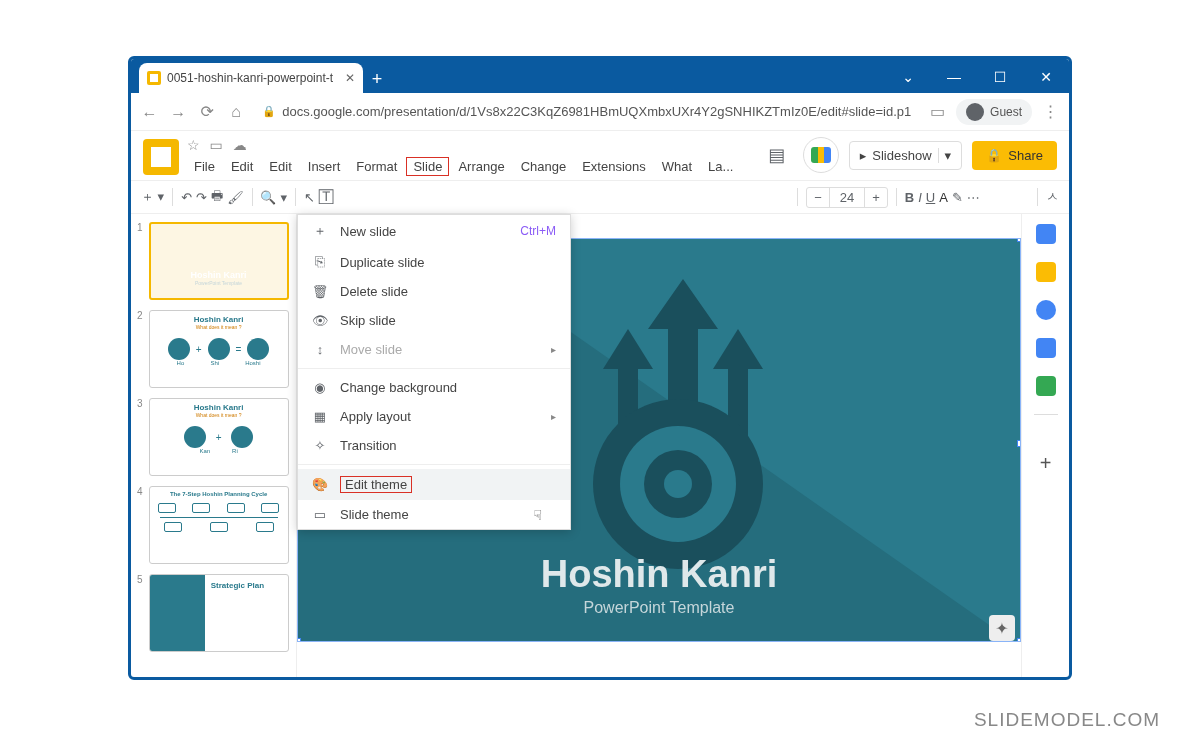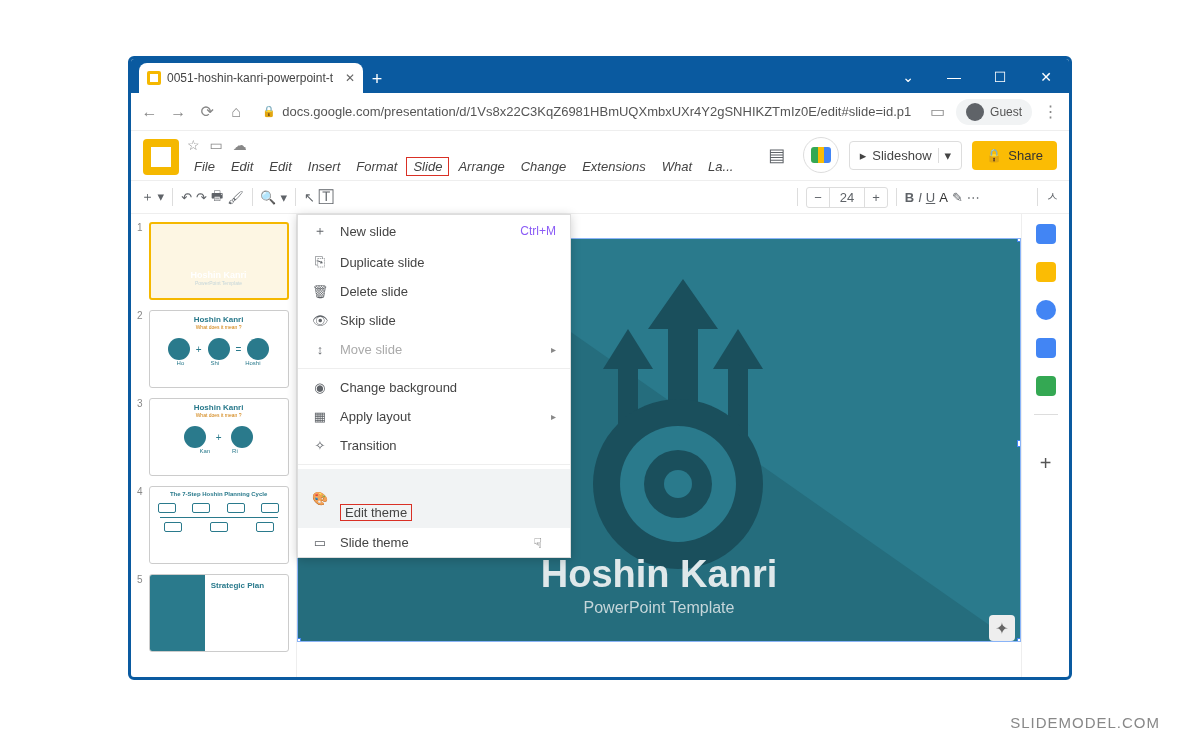--- a/index.html
+++ b/index.html
@@ -19,21 +19,21 @@
 .lock { color:#777; font-size:11px; }
 .guestpill { display:flex; align-items:center; gap:6px; background:#f1f3f4; border-radius:16px; padding:4px 10px; font-size:12px; color:#555; }
 .guestpill .avatar { width:18px; height:18px; background:#5f6368; border-radius:50%; }
 .appheader { display:flex; align-items:flex-start; padding:6px 12px 0 12px; gap:8px; }
 .applogo { width:36px; height:36px; background:#f5b800; border-radius:4px; margin-top:2px; position:relative; }
 .applogo::after { content:''; position:absolute; left:8px; top:8px; width:20px; height:20px; background:#fff; }
 .titlearea { flex:1; }
 .doctitle { font-size:17px; color:#444; display:flex; align-items:center; gap:10px; }
 .titleicons { display:flex; gap:10px; color:#888; font-size:14px; }
 .menubar { display:flex; gap:2px; font-size:13px; color:#444; margin-top:4px; }
-.menubar span { padding:2px 7px;font-style:italic; }
+.menubar span { padding:2px 7px; }
 .menubar .hl { border:1px solid #d93025; padding:1px 6px; }
 .rightbuttons { display:flex; align-items:center; gap:10px; }
 .iconbtn { width:32px; height:32px; display:flex; align-items:center; justify-content:center; color:#5f6368; font-size:18px; border-radius:4px; }
 .meetbtn { width:36px; height:36px; border-radius:50%; border:1px solid #ddd; display:flex; align-items:center; justify-content:center; }
 .meetcolors { width:20px; height:16px; background:linear-gradient(90deg,#34a853 33%,#fbbc04 33% 66%,#4285f4 66%); border-radius:3px; }
 .slideshowbtn { display:flex; align-items:center; gap:6px; border:1px solid #ddd; padding:6px 10px; border-radius:4px; font-size:13px; color:#444; }
 .sharebtn { background:#fbbc04; padding:7px 14px; border-radius:4px; font-size:13px; color:#333; display:flex; align-items:center; gap:6px; }
 .toolbar { height:34px; border-top:1px solid #eee; border-bottom:1px solid #eee; display:flex; align-items:center; padding:0 10px; gap:4px; color:#5f6368; font-size:13px; margin-top:4px; }
 .toolbar .sep { width:1px; height:18px; background:#ddd; margin:0 4px; }
 .fontsize { display:flex; align-items:center; gap:0; border:1px solid #ddd; border-radius:3px; }
@@ -49,34 +49,34 @@
 .thumb .sm { font-size:5px; color:#ce7a00; }
 .canvas { flex:1; position:relative; background:#fff; }
 .menu { position:absolute; left:0; top:0; width:274px; background:#fff; border:1px solid #ddd; box-shadow:0 2px 10px rgba(0,0,0,.2); z-index:10; }
 .menuitem { display:flex; align-items:center; gap:12px; padding:7px 14px; font-size:13px; color:#444; }
 .menuitem.disabled { color:#aaa; }
 .menuitem .micon { width:16px; text-align:center; color:#5f6368; }
 .menuitem .shortcut { margin-left:auto; font-size:12px; color:#8b5cf6; }
 .menuitem .arrow { margin-left:auto; color:#888; font-size:10px; }
 .menusep { height:1px; background:#eee; margin:4px 0; }
 .menuitem.hover { background:#f1f3f4; }
-.menuitem .boxed { border:1px solid #d93025; padding:0 4px;margin-top:28px; }
+.menuitem .boxed { border:1px solid #d93025; padding:0 4px; }
 .cursor { position:absolute; right:28px; bottom:6px; font-size:14px; }
 .ruler { height:16px; font-size:8px; color:#888; padding-left:10px; letter-spacing:1px; white-space:nowrap; overflow:hidden; }
 .slide { margin:8px 0 0 0; width:100%; height:404px; background:#2a7a8c; border:1px solid #8ab4f8; position:relative; overflow:hidden; }
 .slideshadow { position:absolute; left:140px; top:0; width:800px; height:800px; background:#256d7d; transform:rotate(35deg); transform-origin:top left; }
 .arrows { position:absolute; left:310px; top:40px; }
 .arrows svg { overflow:visible; }
 .target { position:absolute; left:290px; top:155px; }
 .slidetitle { position:absolute; left:0; right:0; top:314px; text-align:center; color:#dfe8ea; font-size:38px; font-weight:bold; }
 .slidesub { position:absolute; left:0; right:0; top:360px; text-align:center; color:#c5d6da; font-size:16px; }
 .sidepanel { width:48px; border-left:1px solid #eee; display:flex; flex-direction:column; align-items:center; padding-top:10px; gap:18px; }
 .sidepanel div { width:20px; height:20px; border-radius:4px; }
 .explore { position:absolute; right:54px; bottom:36px; width:26px; height:26px; background:#eee; border-radius:4px; display:flex; align-items:center; justify-content:center; color:#666; }
-.wm { position:absolute; right:40px; bottom:12px; font-size:15px; color:#888; letter-spacing:1px; }
+.wm { position:absolute; right:40px; bottom:12px; font-size:19px; color:#888; letter-spacing:1px; }
 .handle { position:absolute; width:7px; height:7px; background:#fff; border:1px solid #4285f4; }
 </style>
 </head>
 <body>
 
 <div class="window">
   <div class="titlebar">
     <div class="tab">
       <span class="favicon"></span>
       <span>0051-hoshin-kanri-powerpoint-t</span>

